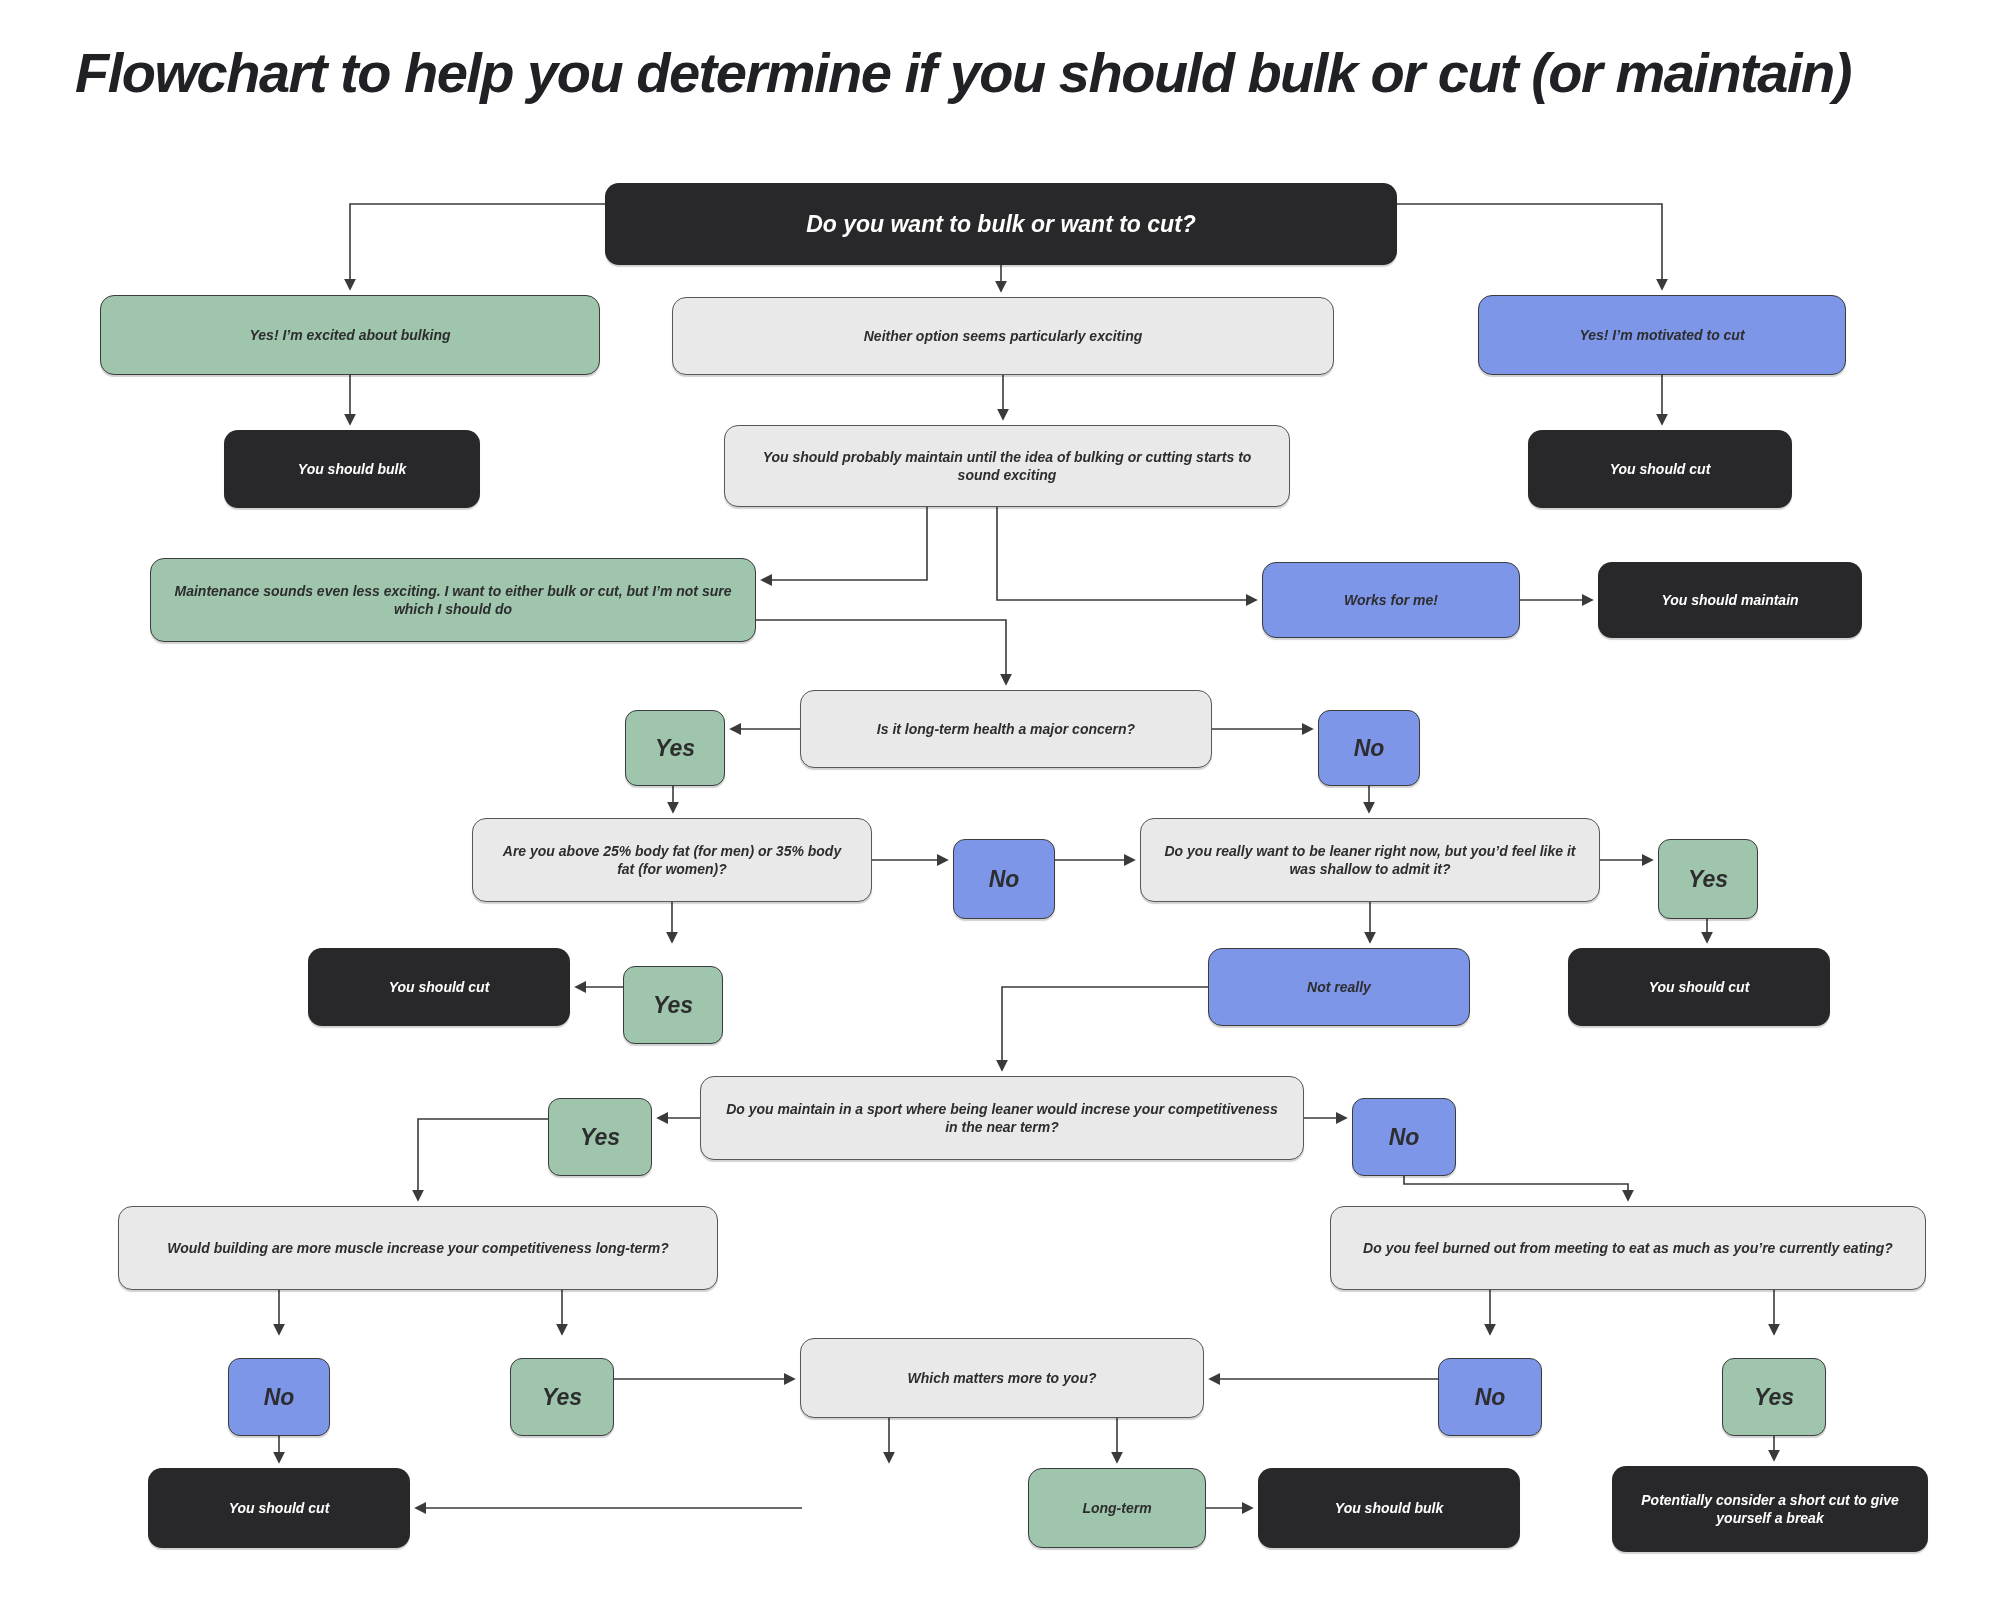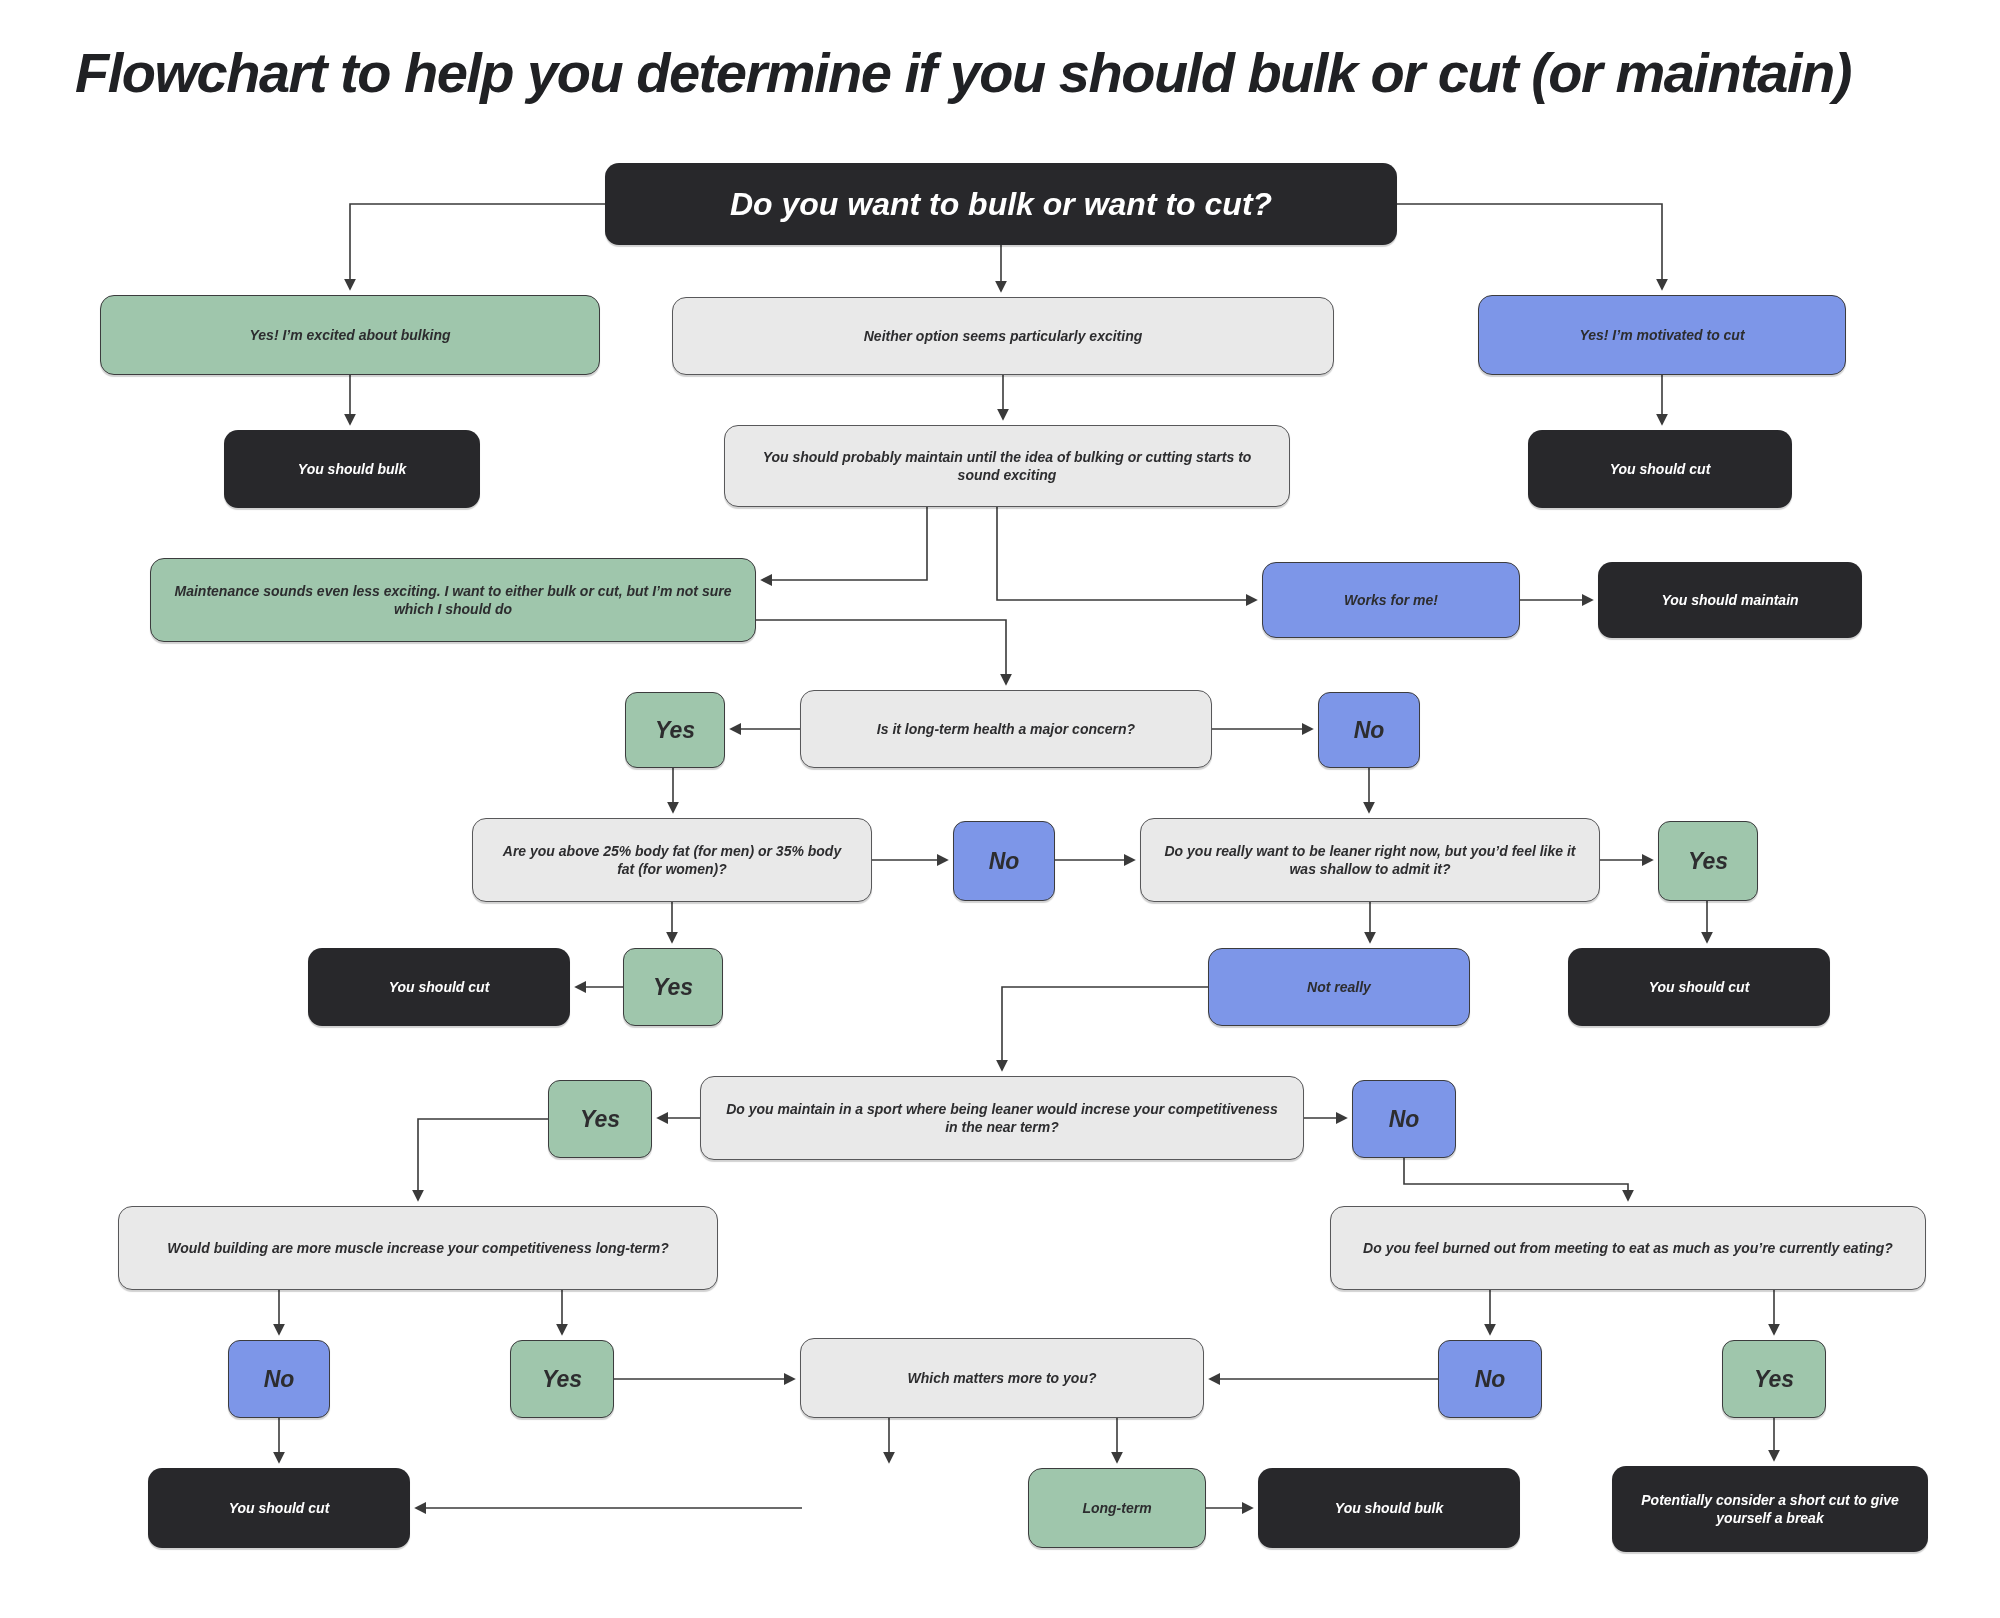--- a/index.html
+++ b/index.html
@@ -22,22 +22,22 @@
     position:absolute; display:flex; align-items:center; justify-content:center;
     text-align:center; box-sizing:border-box; padding:8px 20px;
     border-radius:14px; font-weight:700; font-size:14px; line-height:1.32;
     color:#2d2d2f; border:1.6px solid #3c3c3e;
     box-shadow:0 1.5px 1px rgba(0,0,0,0.18);
   }
   .gray  { background:var(--gray,#e9e9e9);  border-color:#58585a; }
   .green { background:var(--green,#9fc6ac); }
   .blue  { background:var(--blue,#7d96e8); }
   .dark  { background:var(--dark,#28282b); color:#ffffff; border:none; }
-  .small { border-radius:12px; font-size:23px; padding:8px 10px; }
-  .root  { font-size:32px; }
+  .small { border-radius:12px; font-size:23px; padding:8px 10px;margin-top:18px; }
+  .root  { font-size:23px;margin-top:20px; }
 </style>
 </head>
 <body>
 
 <div id="canvas">
 
   <div id="title">Flowchart to help you determine if you should bulk or cut (or maintain)</div>
 
   <svg id="connectors" width="2000" height="1618" viewBox="0 0 2000 1618" aria-hidden="true">
     <defs>

